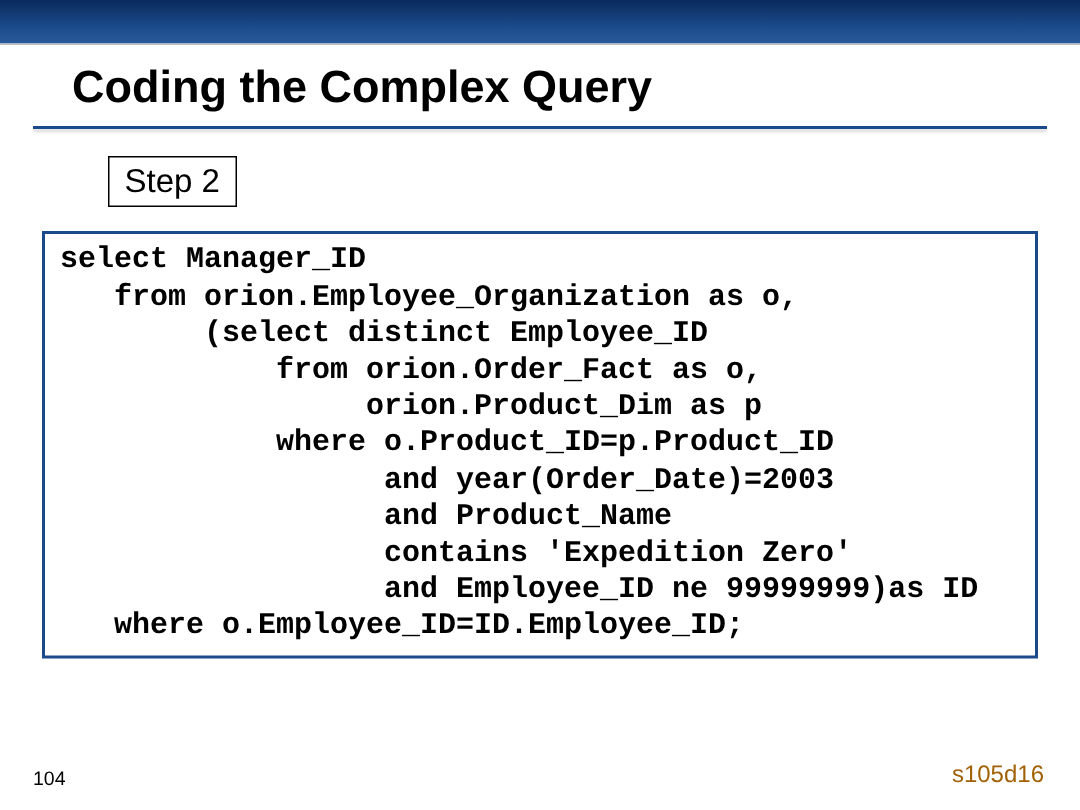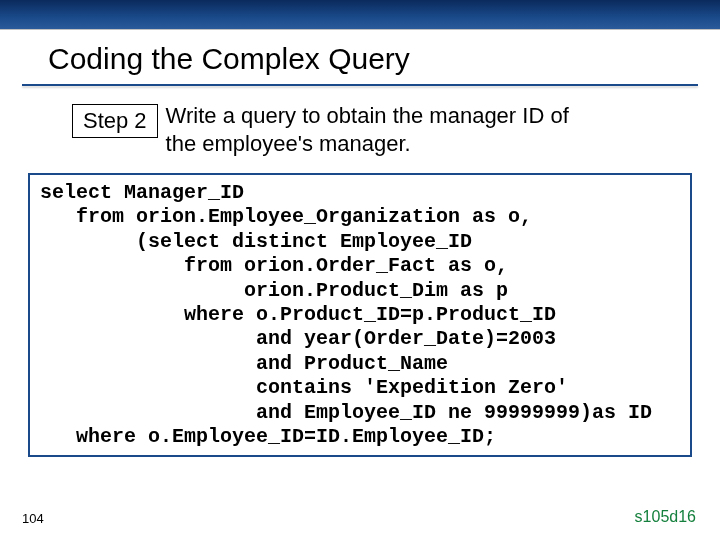--- a/index.html
+++ b/index.html
@@ -10,39 +10,40 @@
     position: relative;
   }
   .top-banner {
     width: 100%;
     height: 30px;
     background: linear-gradient(to bottom, #0a2a5c 0%, #1a4a8a 60%, #2a5a9a 100%);
     border-bottom: 1px solid #c0c0c0;
   }
   .title {
     font-size: 30px;
-    font-weight: normal;
+    font-weight: bold;
     color: #000;
     padding: 12px 0 8px 48px;
   }
   .underline {
     height: 2px;
     background: #1a4a8a;
     margin: 0 22px 0 22px;
     box-shadow: 0 2px 2px rgba(0,0,0,0.15);
   }
   .content {
     padding: 16px 28px 0 28px;
   }
   .step-row {
     display: flex;
     align-items: flex-start;
-    gap: 8px;
+    gap: 22px;
     margin-bottom: 16px;
     padding-left: 44px;
+    flex-direction: column;
   }
   .step-box {
     border: 1.5px solid #000;
     padding: 3px 10px;
     font-size: 22px;
     color: #000;
     white-space: nowrap;
     line-height: 1.2;
     margin-top: 2px;
   }
@@ -68,35 +69,34 @@
     left: 22px;
     bottom: 14px;
     font-size: 13px;
     color: #000;
   }
   .slide-code {
     position: absolute;
     right: 24px;
     bottom: 14px;
     font-size: 16px;
-    color: #15803d;
+    color: #a16207;
   }
 </style>
 </head>
 <body>
 
 <div class="top-banner"></div>
 
 <div class="title">Coding the Complex Query</div>
 <div class="underline"></div>
 
 <div class="content">
   <div class="step-row">
     <div class="step-box">Step 2</div>
-    <div class="step-desc">Write a query to obtain the manager ID of the employee's manager.</div>
   </div>
   <div class="code-box">select Manager_ID
    from orion.Employee_Organization as o,
         (select distinct Employee_ID
             from orion.Order_Fact as o,
                  orion.Product_Dim as p
             where o.Product_ID=p.Product_ID
                   and year(Order_Date)=2003
                   and Product_Name
                   contains 'Expedition Zero'

